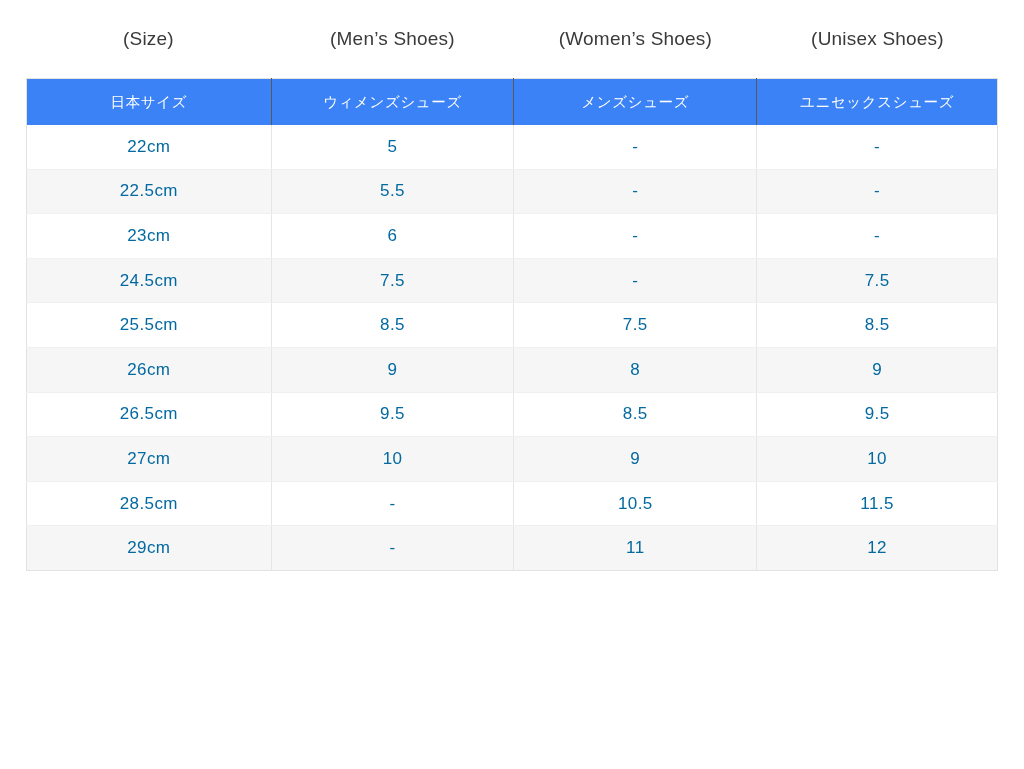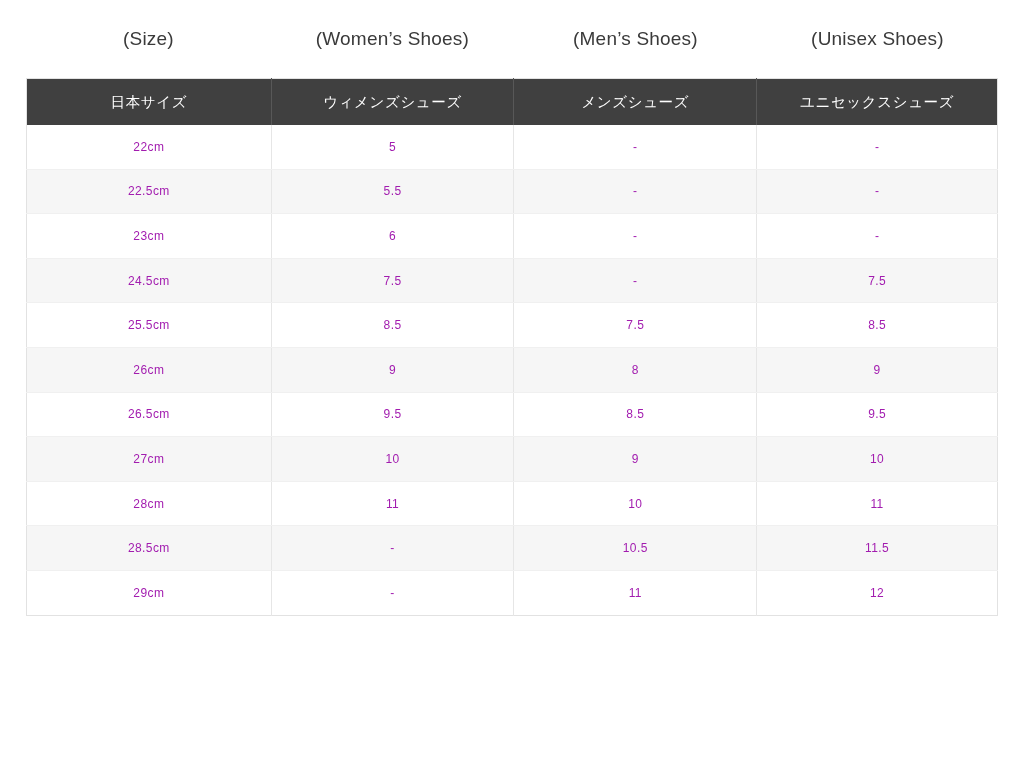--- a/index.html
+++ b/index.html
@@ -39,36 +39,36 @@
   }
 
   table.size-table {
     width: 972px;
     margin: 0 auto;
     border-collapse: collapse;
     table-layout: fixed;
     border: 1px solid #e2e2e2;
   }
   table.size-table thead th {
-    background: #404040;
+    background: #3b82f6;
     color: #ffffff;
     font-size: 14.5px;
     font-weight: normal;
     height: 44px;
     letter-spacing: 0.6px;
     border-right: 1px solid #585858;
   }
   table.size-table thead th:last-child {
     border-right: none;
   }
   table.size-table tbody td {
     height: 41.6px;
     text-align: center;
-    font-size: 12px;
-    color: #a21caf;
+    font-size: 17px;
+    color: #0369a1;
     border-right: 1px solid #e6e6e6;
     border-bottom: 1px solid #f0f0f0;
     letter-spacing: 0.4px;
   }
   table.size-table tbody td:last-child {
     border-right: none;
   }
   table.size-table tbody tr:nth-child(even) td {
     background: #f6f6f6;
   }
@@ -84,22 +84,22 @@
   .col-3 { width: 24.8%; }
   .dash { color: #8d8d8d; }
 </style>
 </head>
 <body>
 
 <div class="page">
 
   <div class="annotations">
     <div class="ann col-0">(Size)</div>
+    <div class="ann col-2">(Men’s Shoes)</div>
     <div class="ann col-1">(Women’s Shoes)</div>
-    <div class="ann col-2">(Men’s Shoes)</div>
     <div class="ann col-3">(Unisex Shoes)</div>
   </div>
 
   <table class="size-table">
     <thead>
       <tr>
         <th class="col-0">日本サイズ</th>
         <th class="col-1">ウィメンズシューズ</th>
         <th class="col-2">メンズシューズ</th>
         <th class="col-3">ユニセックスシューズ</th>
@@ -148,26 +148,20 @@
         <td class="col-2">8.5</td>
         <td class="col-3">9.5</td>
       </tr>
       <tr>
         <td class="col-0">27cm</td>
         <td class="col-1">10</td>
         <td class="col-2">9</td>
         <td class="col-3">10</td>
       </tr>
       <tr>
-        <td class="col-0">28cm</td>
-        <td class="col-1">11</td>
-        <td class="col-2">10</td>
-        <td class="col-3">11</td>
-      </tr>
-      <tr>
         <td class="col-0">28.5cm</td>
         <td class="col-1 dash">-</td>
         <td class="col-2">10.5</td>
         <td class="col-3">11.5</td>
       </tr>
       <tr>
         <td class="col-0">29cm</td>
         <td class="col-1 dash">-</td>
         <td class="col-2">11</td>
         <td class="col-3">12</td>

